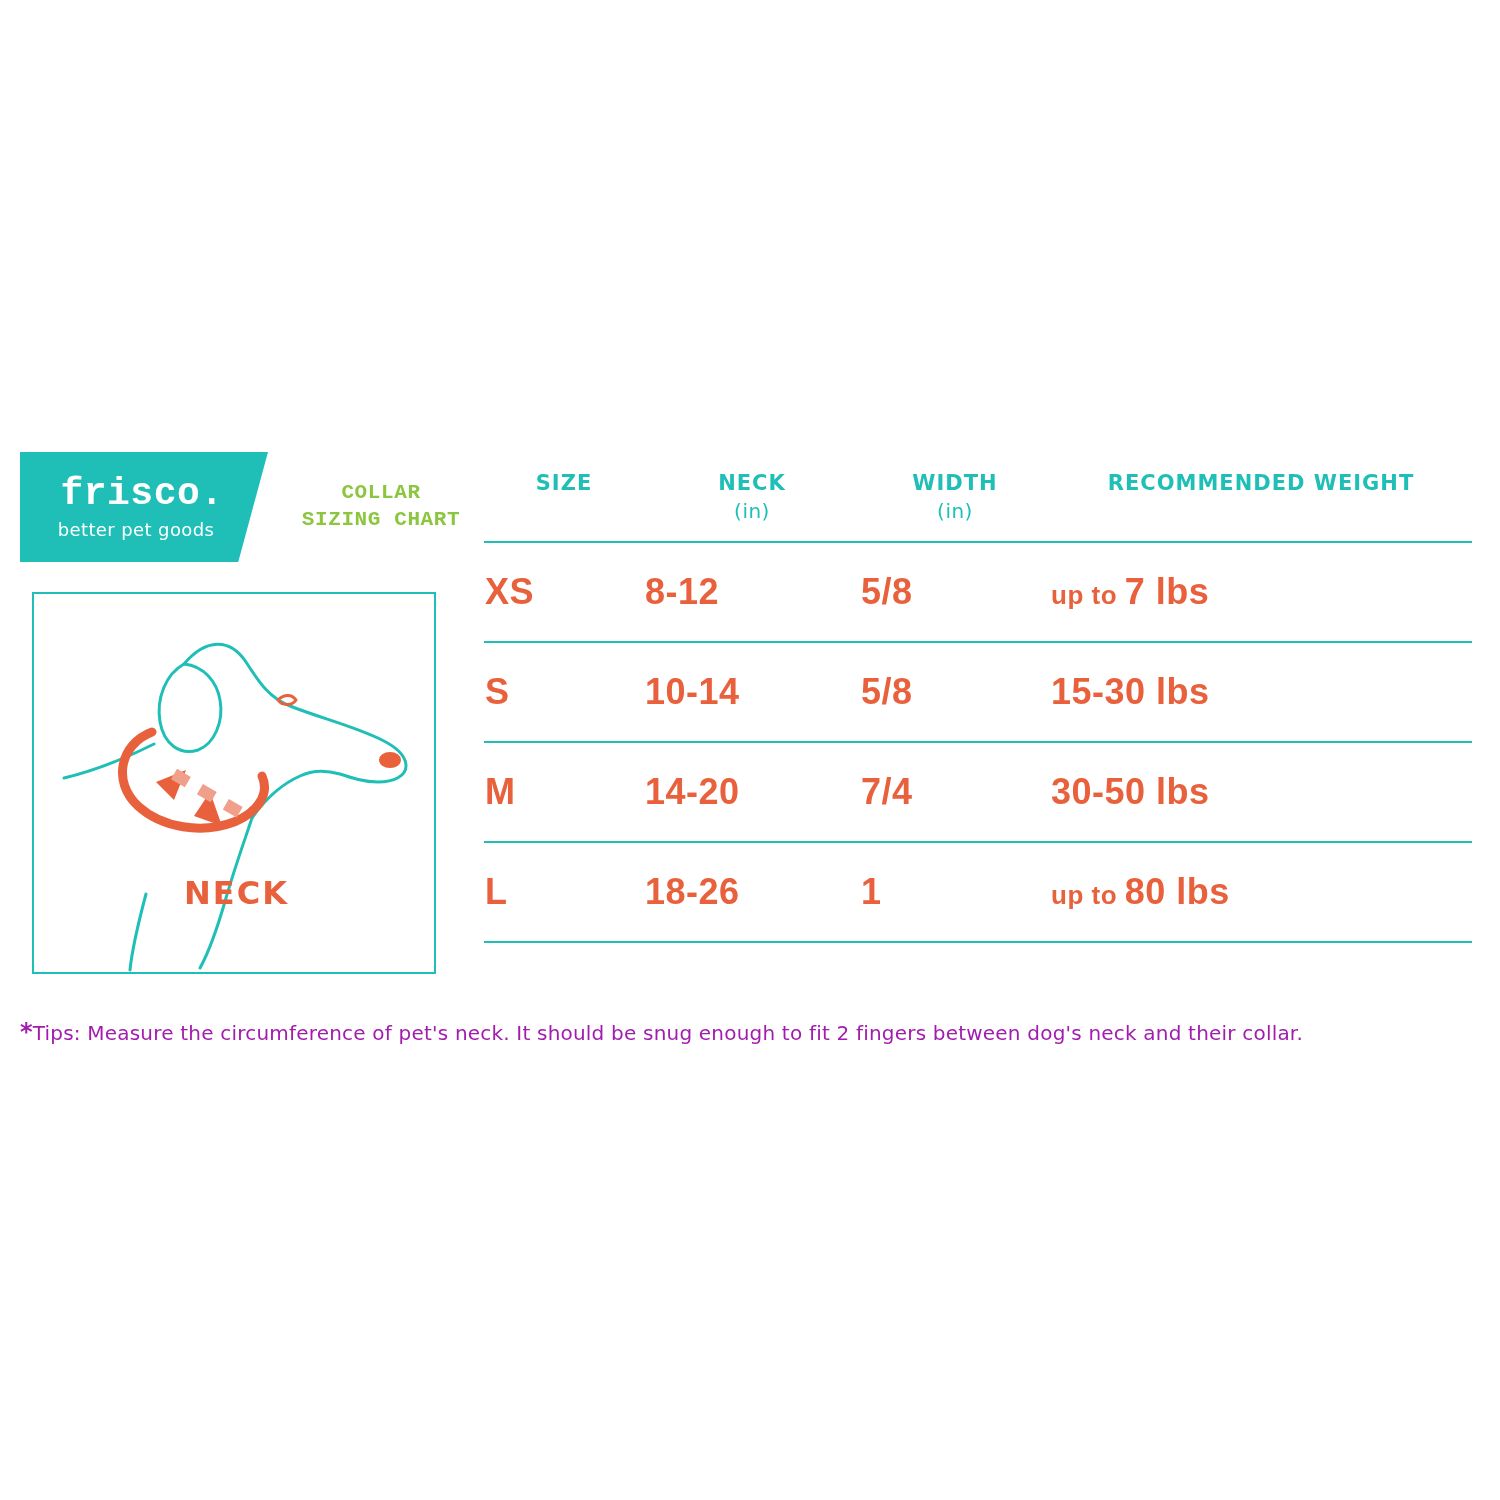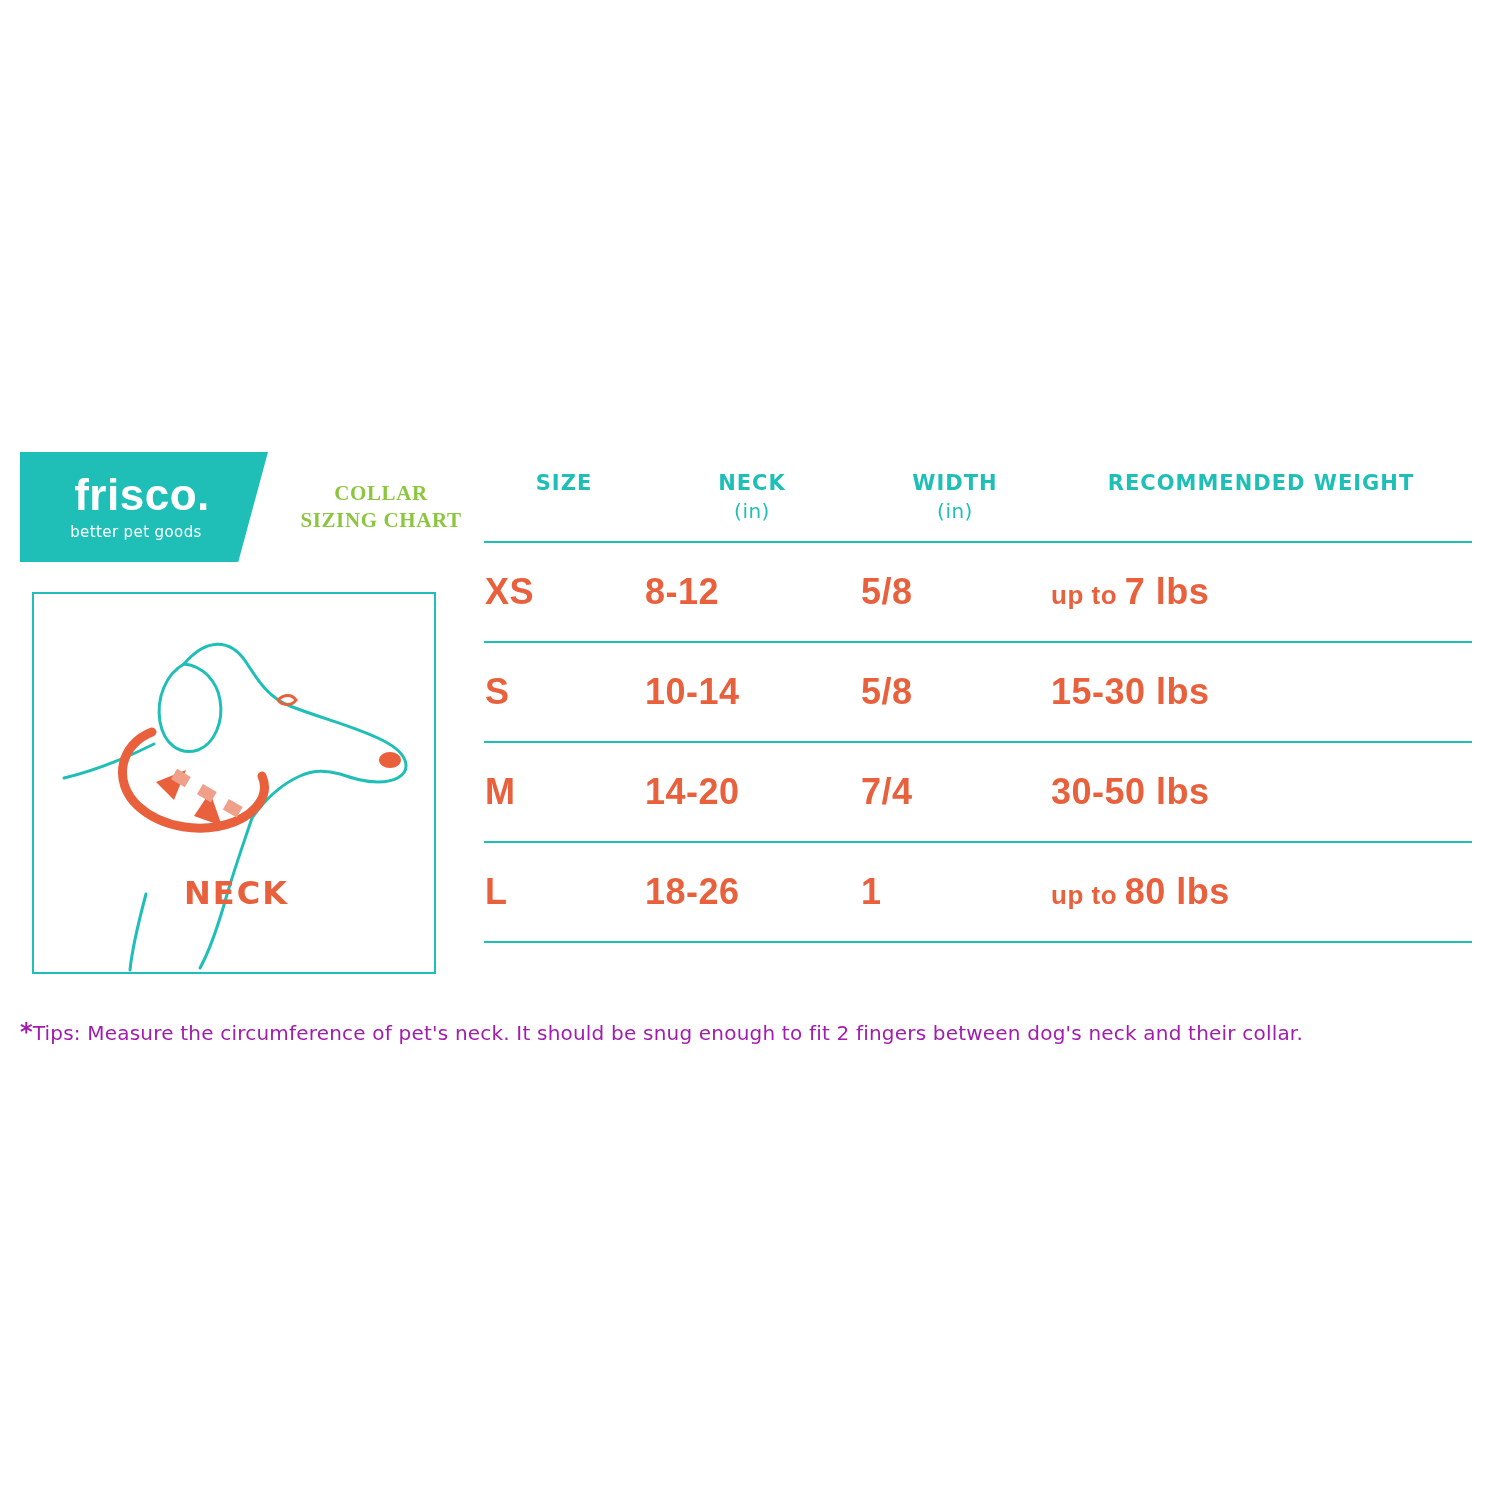--- a/index.html
+++ b/index.html
@@ -33,43 +33,43 @@
     height: 110px;
     background: #1fbfb8;
     clip-path: polygon(0 0, 100% 0, 88% 100%, 0 100%);
     display: flex;
     flex-direction: column;
     align-items: center;
     justify-content: center;
     color: #ffffff;
   }
   .logo-word {
-    font-family: Liberation Sans, sans-serif;
-    font-size: 44px;
+    font-family: Liberation Mono, monospace;
+    font-size: 38px;
     font-weight: bold;
     letter-spacing: 0.5px;
     line-height: 1;
     margin-bottom: 6px;
     margin-right: 4px;
   }
   .logo-tag {
     font-family: "DejaVu Sans", sans-serif;
-    font-size: 15px;
+    font-size: 18px;
     letter-spacing: 0.4px;
     margin-right: 16px;
   }
 
   
   .chart-title {
     position: absolute;
     left: 286px;
     top: 480px;
     width: 190px;
     color: #8cc63f;
-    font-family: Liberation Serif, serif;
+    font-family: Liberation Mono, monospace;
     font-weight: bold;
     font-size: 21px;
     line-height: 1.28;
     letter-spacing: 0.6px;
     text-align: center;
   }
 
   
   .diagram-box {
     position: absolute;

